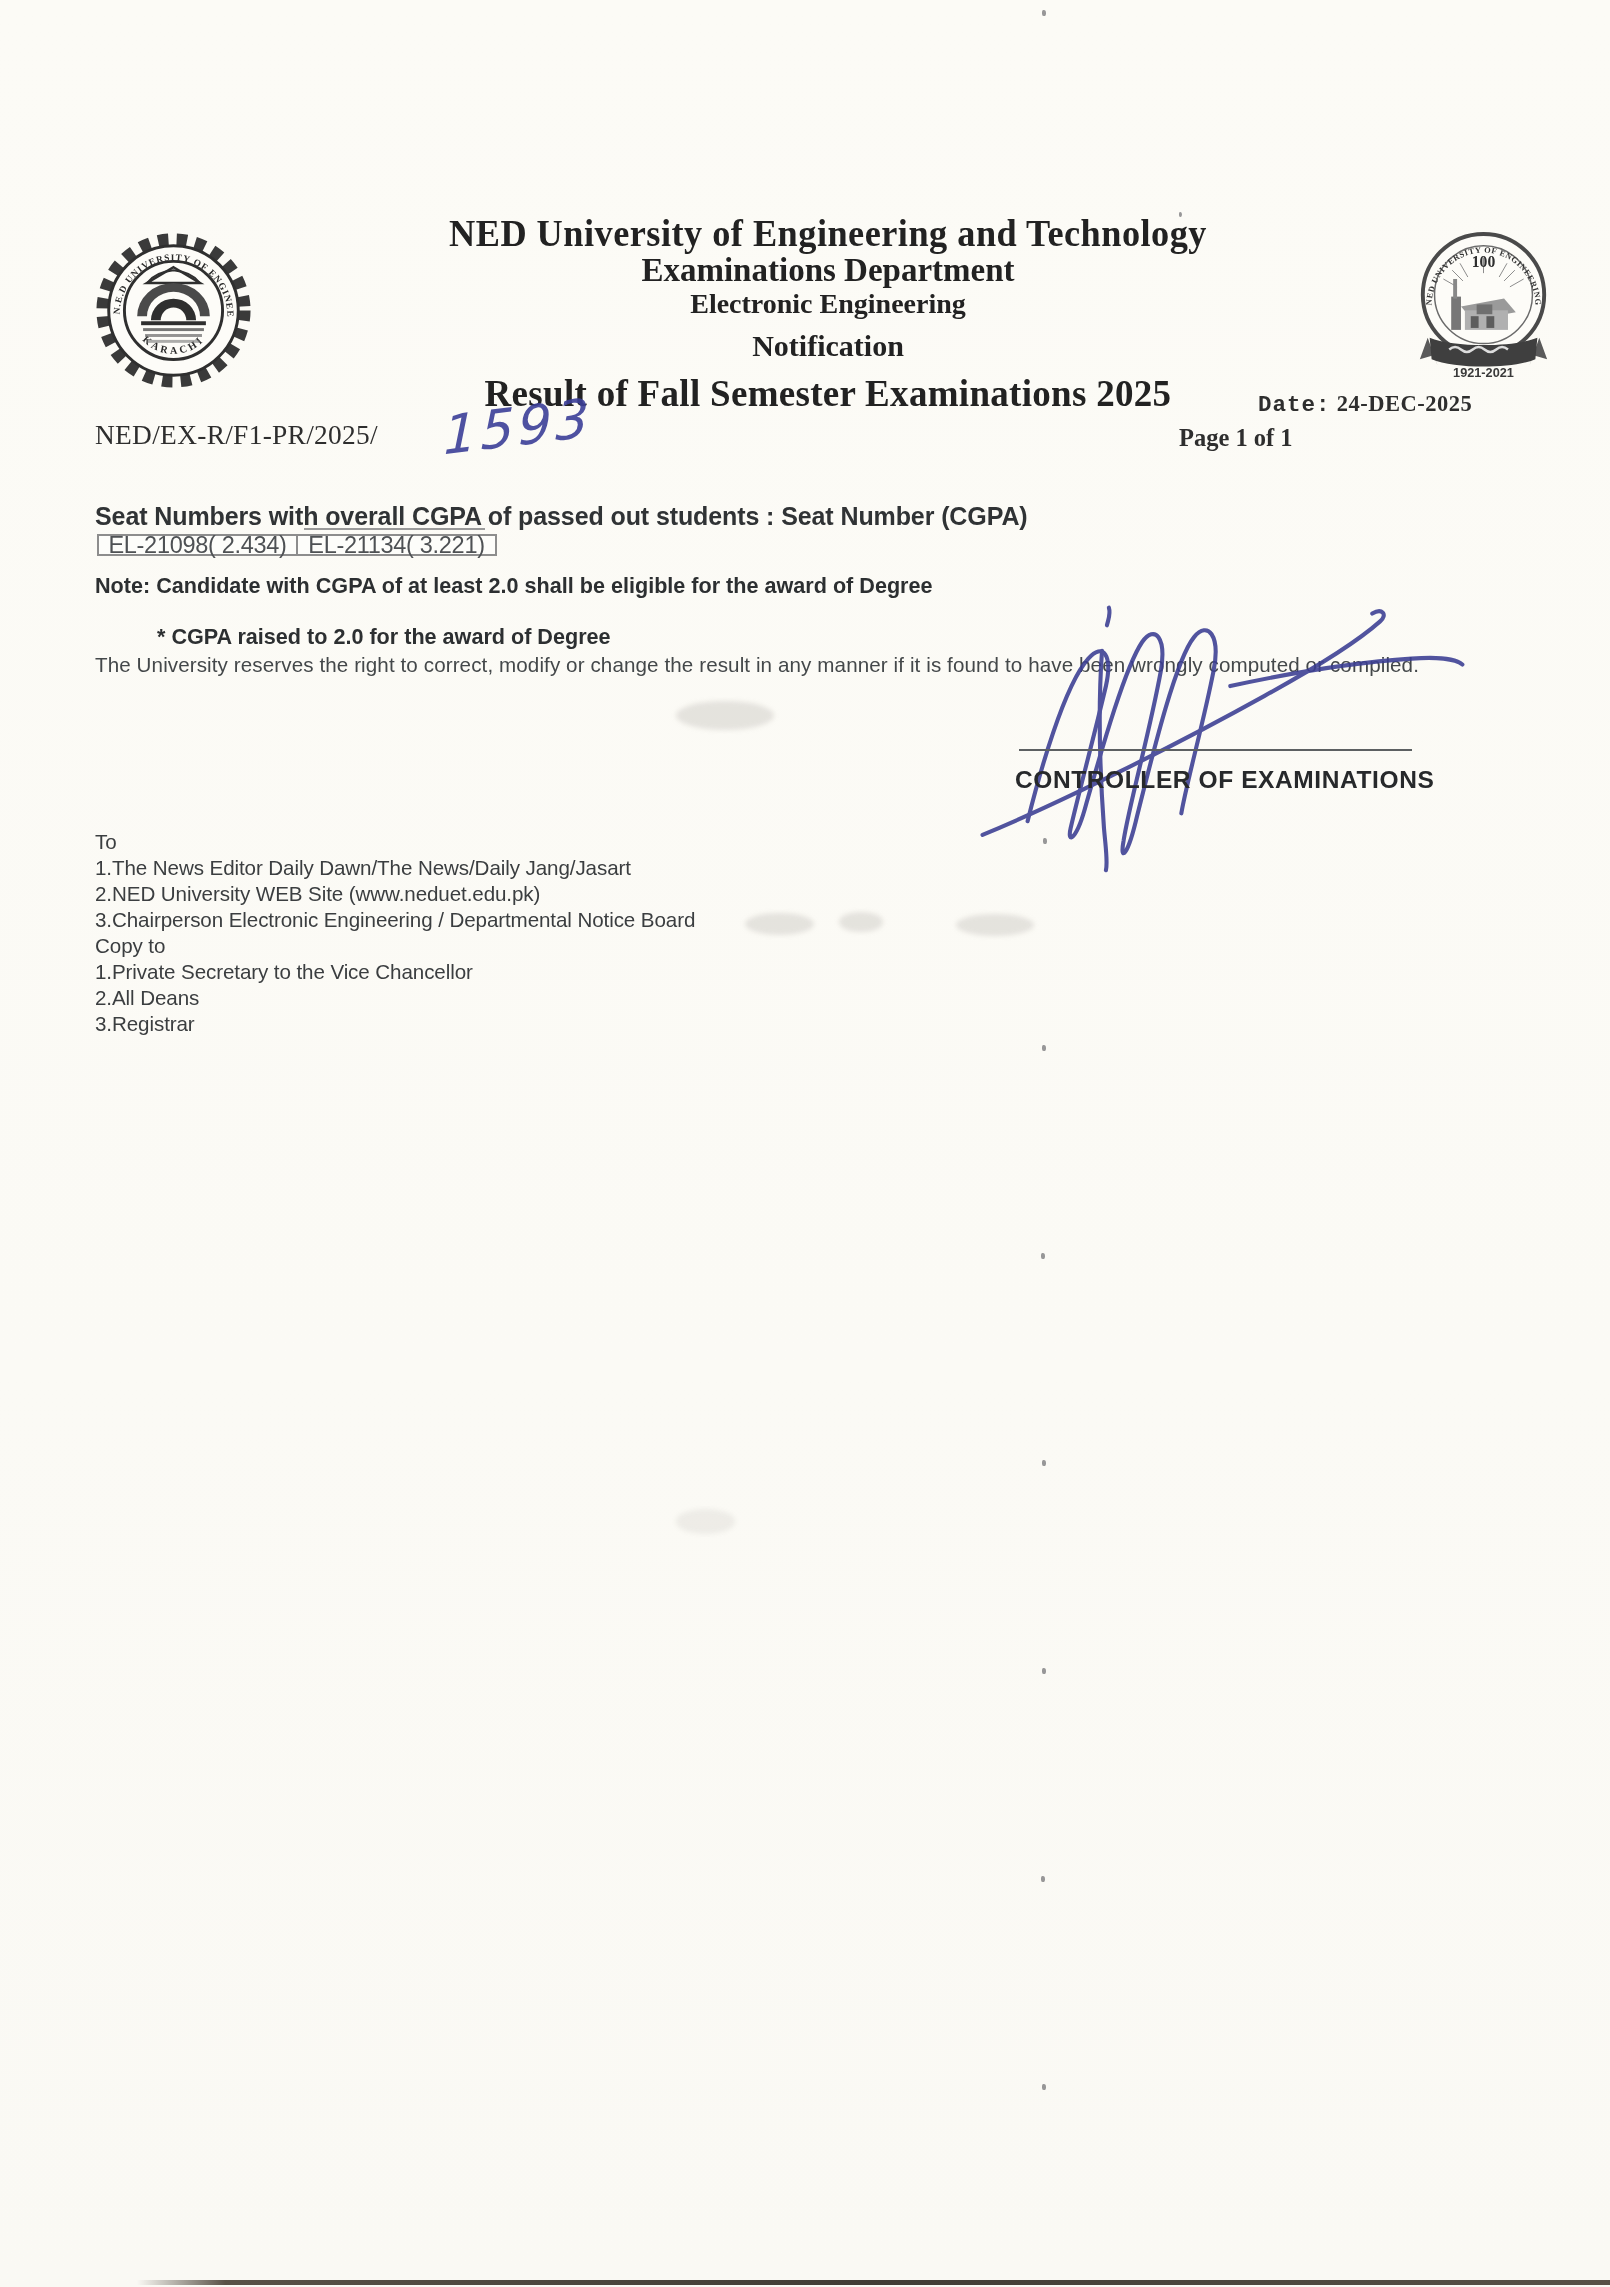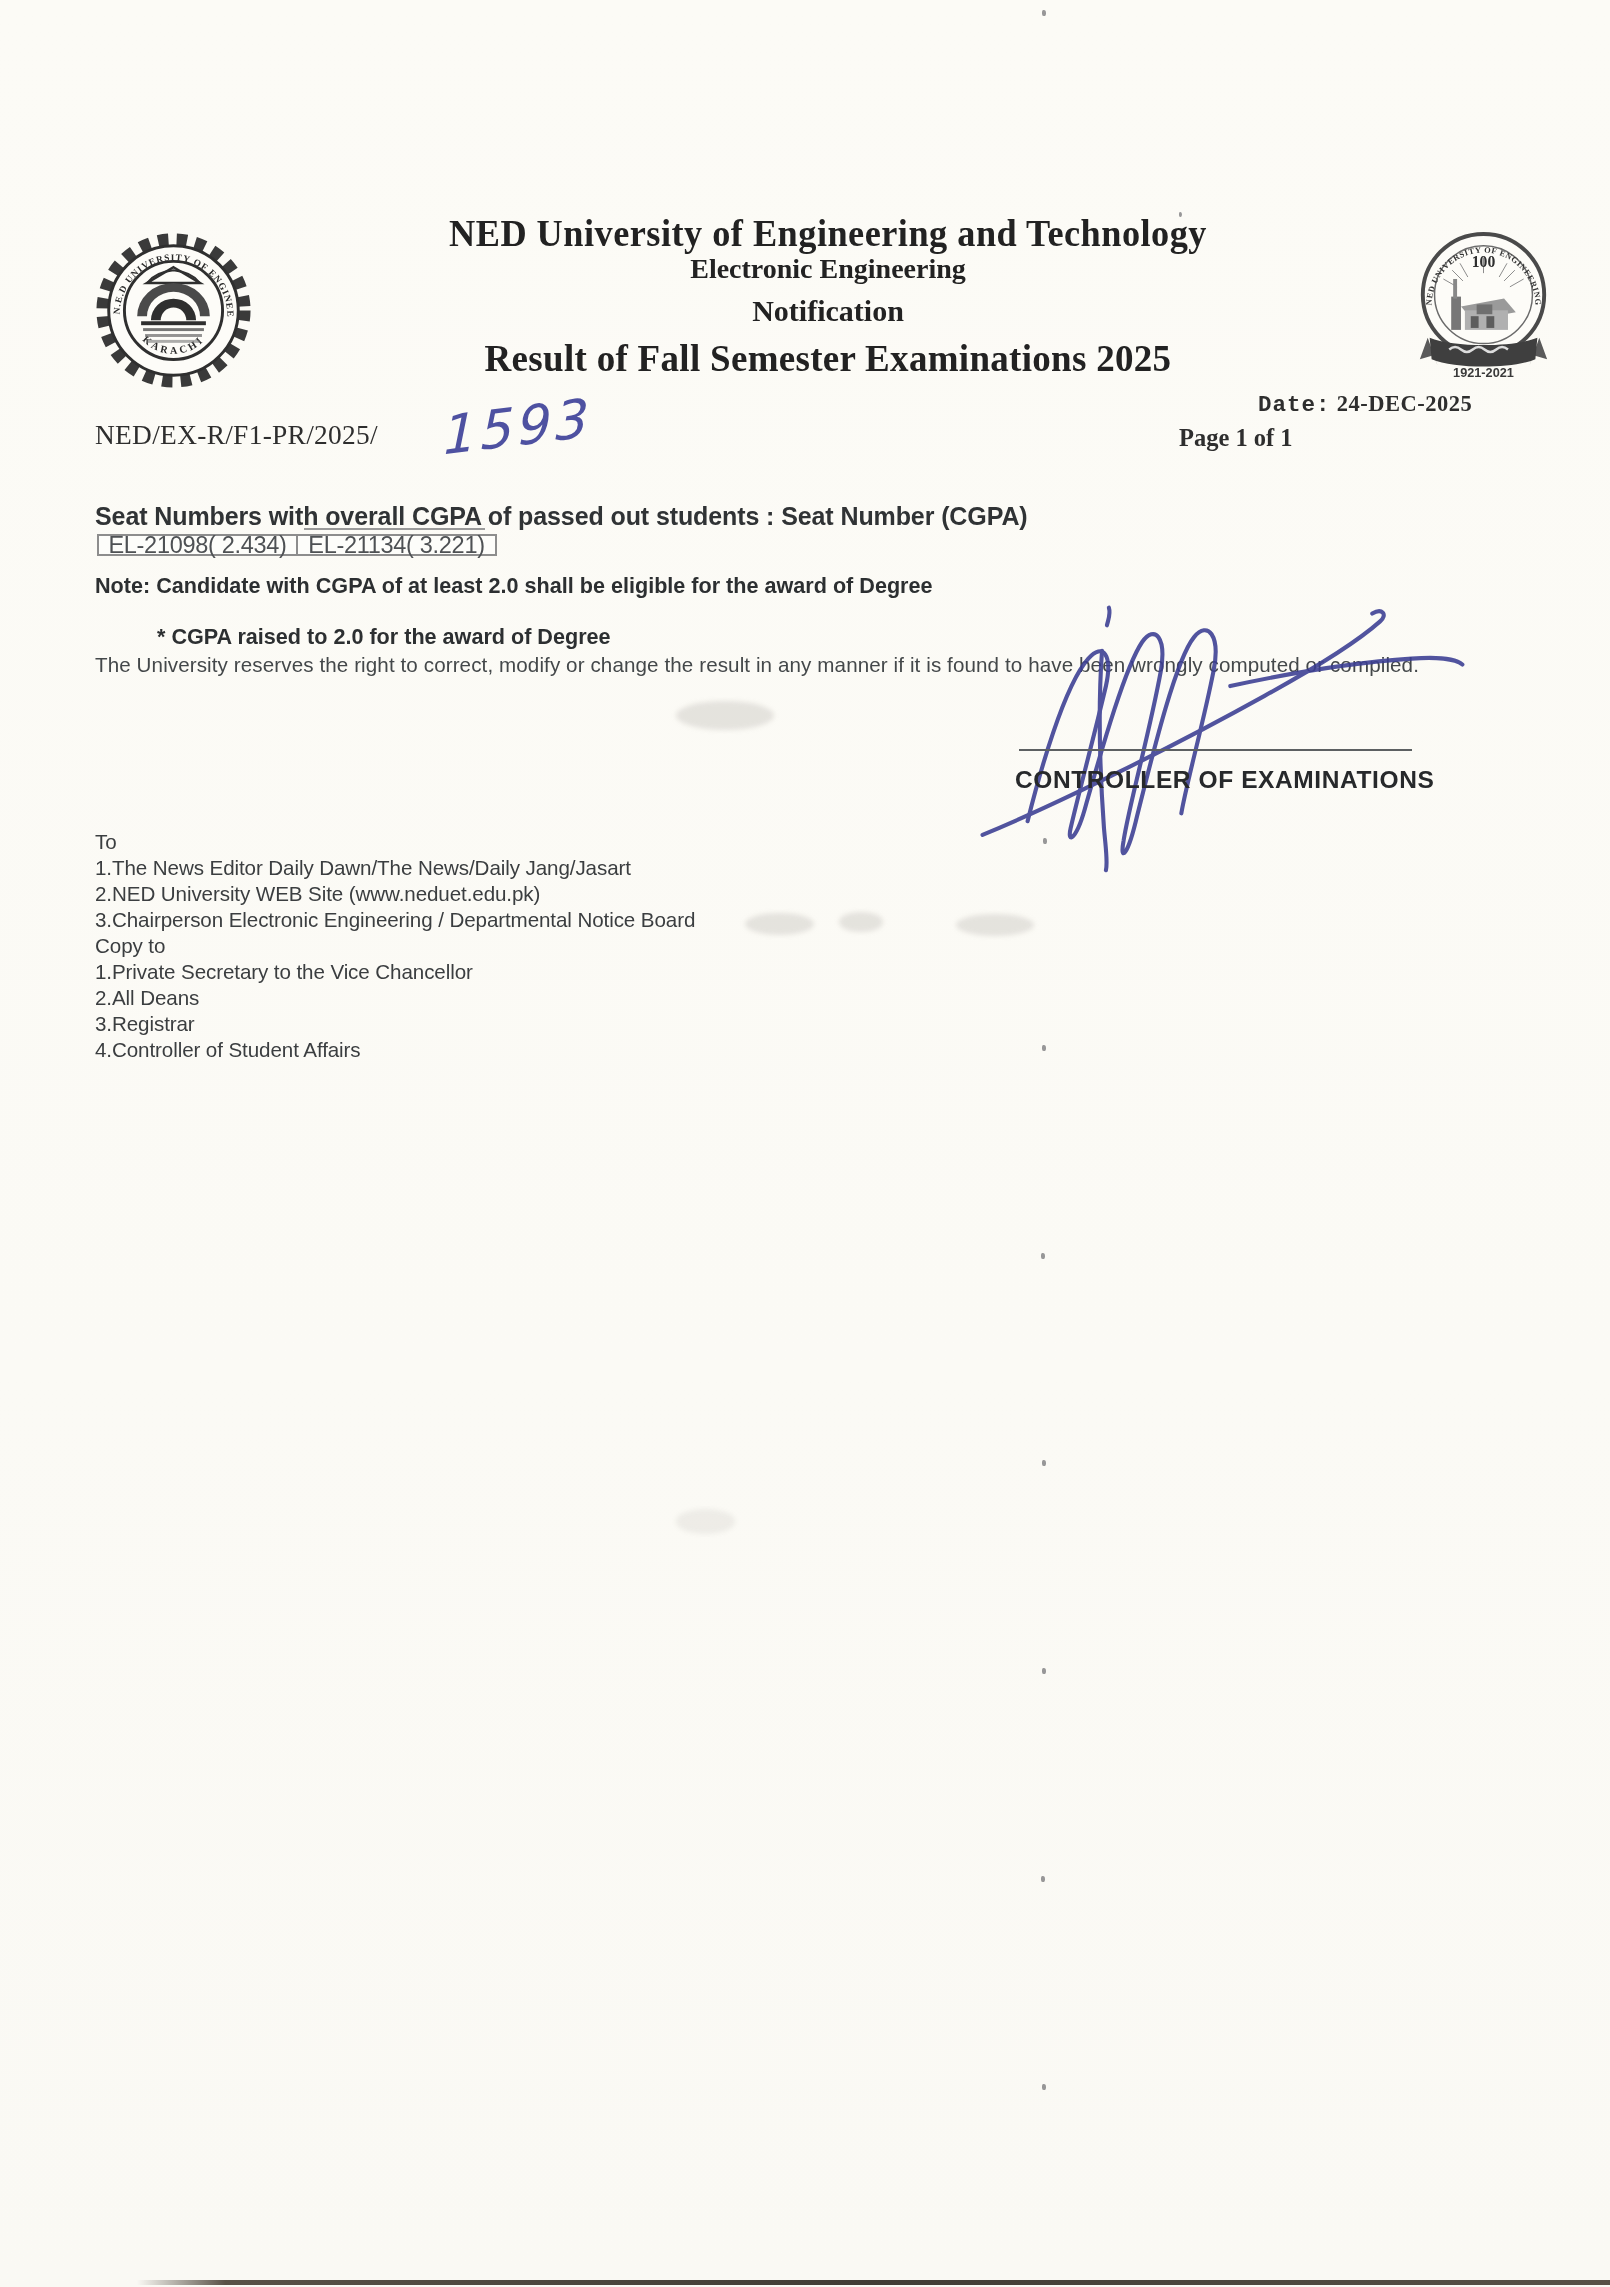--- a/index.html
+++ b/index.html
@@ -128,20 +128,21 @@
       <path d="M 14,118 L 6,140 L 20,136 L 24,146 Z" fill="#5a5a5a"></path>
       <path d="M 128,118 L 136,140 L 122,136 L 118,146 Z" fill="#5a5a5a"></path>
       <path d="M 16,118 C 40,128 102,128 126,118 L 124,140 C 100,150 42,150 18,140 Z" fill="#3f3f3f"></path>
       <path d="M 36,130 q 6,-5 12,0 q 6,5 12,0 q 6,-5 12,0 q 6,5 12,0 q 6,-5 12,0" fill="none" stroke="#ddd" stroke-width="2.5"></path>
     </g>
     <text x="71" y="158" text-anchor="middle" font-size="13" font-weight="bold" fill="#3a3a3a">1921-2021</text>
   </svg>
 
   <div class="header-block">
     <div class="h-university">NED University of Engineering and Technology</div>
+    <div class="h-department">Examinations Department</div>
     <div class="h-discipline">Electronic Engineering</div>
     <div class="h-doctype">Notification</div>
     <div class="h-title">Result of Fall Semester Examinations 2025</div>
   </div>
 
   <div class="date-line">
     <span class="date-label">Date:</span>
     <span class="date-value">24-DEC-2025</span>
   </div>
   <div class="page-line">Page 1 of 1</div>
@@ -176,21 +177,20 @@
 
   <div class="distribution">
     <div>To</div>
     <div>1.The News Editor Daily Dawn/The News/Daily Jang/Jasart</div>
     <div>2.NED University WEB Site (www.neduet.edu.pk)</div>
     <div>3.Chairperson Electronic Engineering / Departmental Notice Board</div>
     <div>Copy to</div>
     <div>1.Private Secretary to the Vice Chancellor</div>
     <div>2.All Deans</div>
     <div>3.Registrar</div>
-    <div>4.Controller of Student Affairs</div>
   </div>
 
   <div class="dot" style="left:1042px;top:9.8px;"></div>
   <div class="dot" style="left:1043px;top:838px;"></div>
   <div class="dot" style="left:1042px;top:1045px;"></div>
   <div class="dot" style="left:1041px;top:1253px;"></div>
   <div class="dot" style="left:1042px;top:1460px;"></div>
   <div class="dot" style="left:1042px;top:1668px;"></div>
   <div class="dot" style="left:1041px;top:1876px;"></div>
   <div class="dot" style="left:1042px;top:2084px;"></div>

